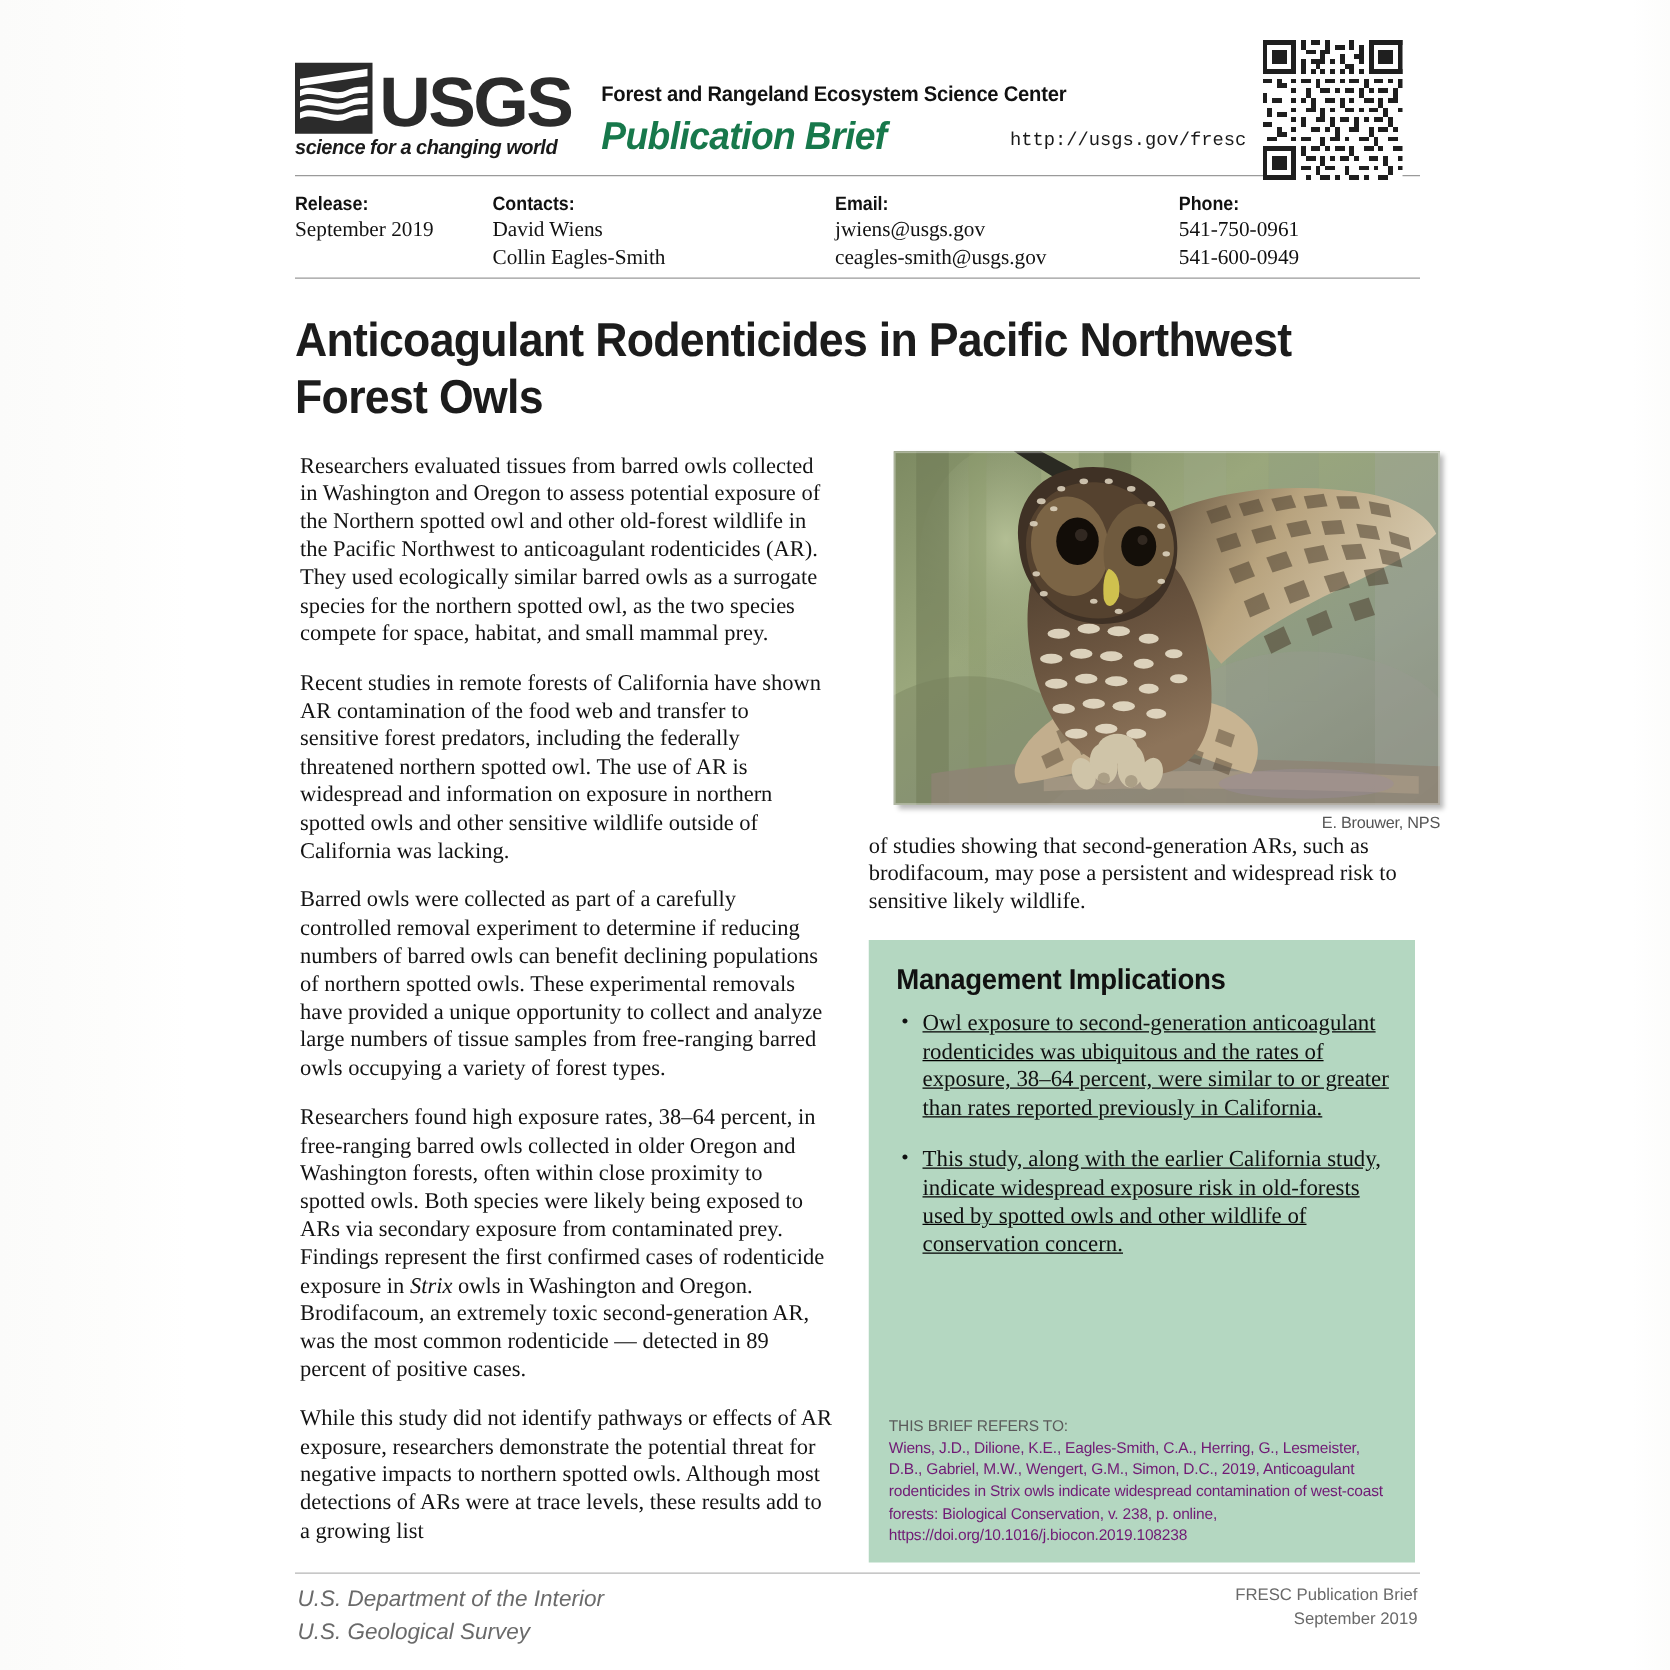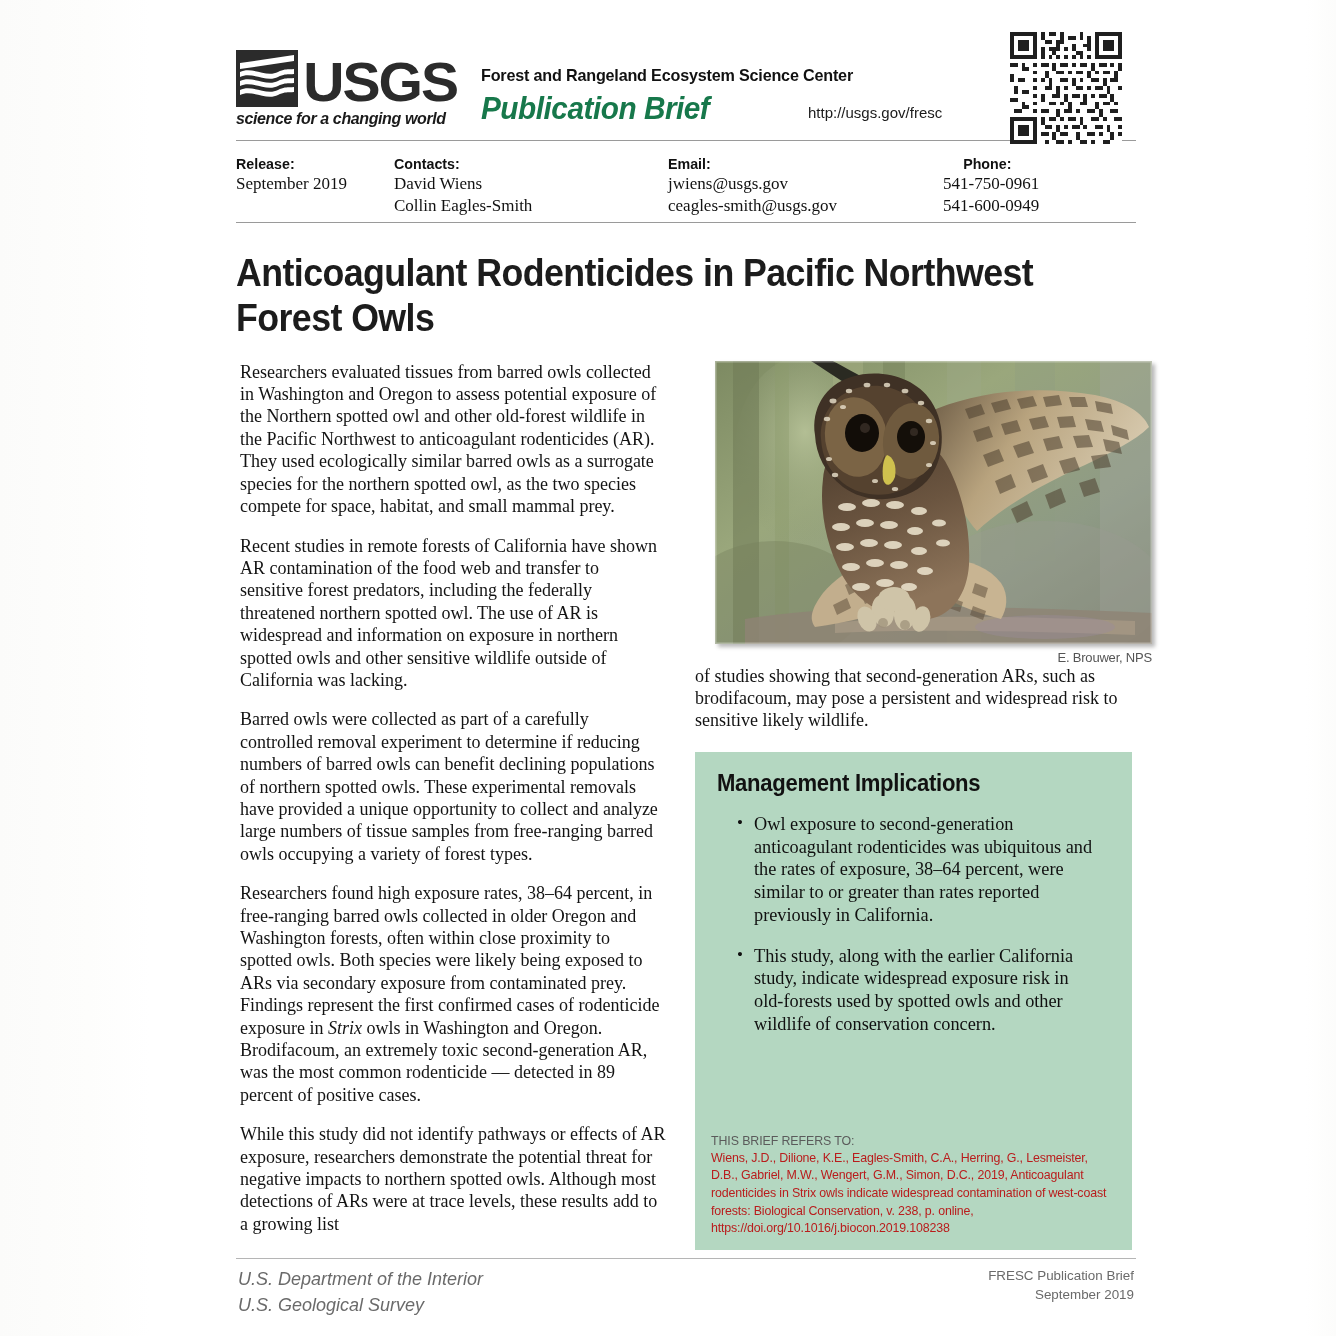--- a/index.html
+++ b/index.html
@@ -92,21 +92,21 @@
     letter-spacing: -0.5px;
     margin-top: 5px;
     transform: scaleX(0.96);
     transform-origin: left center;
     white-space: nowrap;
   }
   .header-url {
     position: absolute;
     left: 572px;
     top: 76px;
-    font-family: Liberation Sans, sans-serif;
+    font-family: Liberation Mono, monospace;
     font-size: 15px;
     color: #1a1a1a;
     white-space: nowrap;
   }
   .qr {
     position: absolute;
     right: 14px;
     top: 4px;
     width: 112px;
     height: 112px;
@@ -138,21 +138,21 @@
   .contact-val {
     font-family: "Liberation Serif", serif;
     font-size: 17px;
     color: #111111;
     line-height: 1.28;
     white-space: nowrap;
   }
   .c1 { left: 0; }
   .c2 { left: 158px; }
   .c3 { left: 432px; }
-  .c4 { left: 707px; text-align: center; }
+  .c4 { left: 707px; }
   .contact-strip-inner { height: 68px; position: relative; }
 
   
   .doc-title {
     font-family: "Liberation Sans", sans-serif;
     font-weight: bold;
     font-size: 38px;
     line-height: 1.18;
     color: #1c1c1c;
     letter-spacing: -0.6px;
@@ -233,22 +233,23 @@
     font-weight: bold;
     font-size: 23px;
     color: #111111;
     letter-spacing: -0.3px;
     margin: 2px 0 10px 6px;
     transform: scaleX(0.96);
     transform-origin: left center;
   }
   ul.bullets {
     list-style: none;
-    margin: 16px;
+    margin: 0;
     padding: 0 0 0 8px;
+    text-decoration: underline;
   }
   ul.bullets li {
     position: relative;
     padding-left: 19px;
     font-family: "Liberation Serif", serif;
     font-size: 18.3px;
     line-height: 1.245;
     color: #101010;
     margin-bottom: 18px;
   }
@@ -270,21 +271,21 @@
     font-family: "Liberation Sans", sans-serif;
     font-size: 12.4px;
     color: #5b5b5b;
     letter-spacing: -0.1px;
     margin-bottom: 2px;
   }
   .refers-body {
     font-family: "Liberation Sans", sans-serif;
     font-size: 12.4px;
     line-height: 1.42;
-    color: #b91c1c;
+    color: #701a75;
     letter-spacing: -0.15px;
   }
 
   
   .footer {
     position: absolute;
     left: 86px;
     top: 1258px;
     width: 900px;
   }

